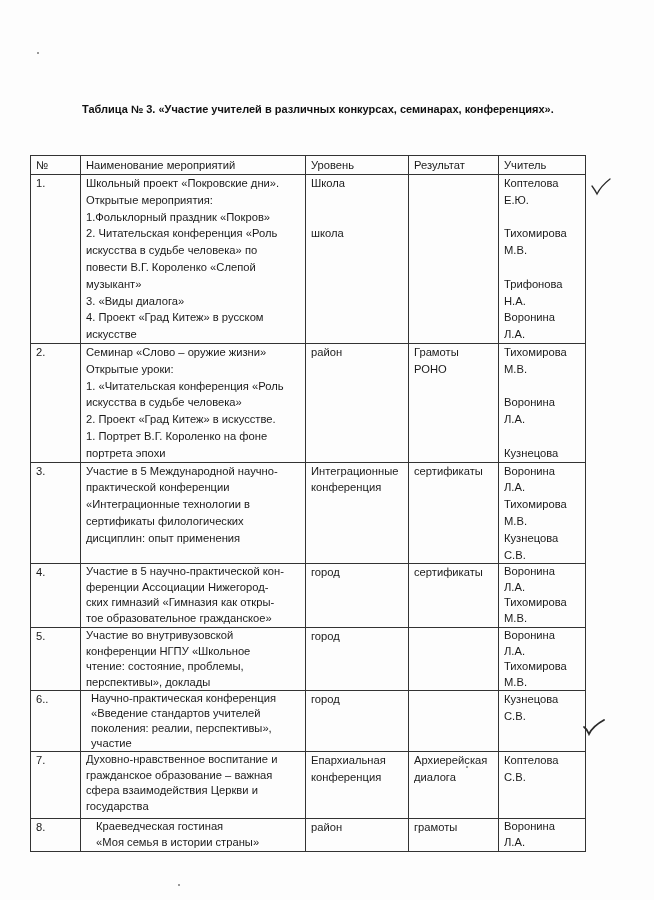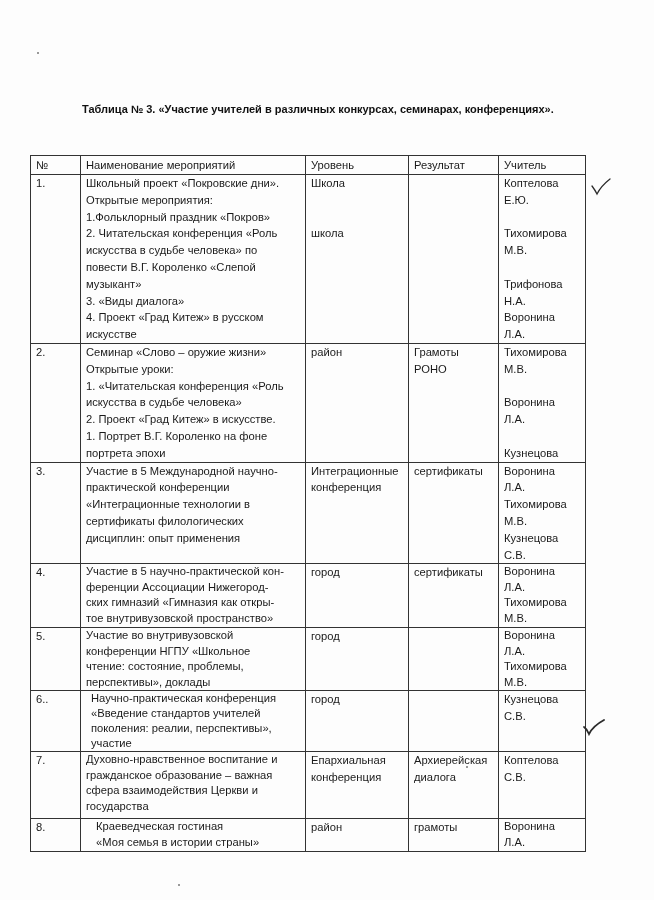--- a/index.html
+++ b/index.html
@@ -177,21 +177,21 @@
         <span class="line">С.В.</span>
       </td>
     </tr>
 
     <tr style="height:64px;">
       <td>4.</td>
       <td style="line-height:15.5px;">
         <span class="line">Участие в 5 научно-практической кон-</span>
         <span class="line">ференции Ассоциации Нижегород-</span>
         <span class="line">ских гимназий «Гимназия как откры-</span>
-        <span class="line">тое внутривузовской пространство»</span>
+        <span class="line">тое образовательное гражданское»</span>
       </td>
       <td>город</td>
       <td>сертификаты</td>
       <td style="line-height:15.5px;">
         <span class="line">Воронина</span>
         <span class="line">Л.А.</span>
         <span class="line">Тихомирова</span>
         <span class="line">М.В.</span>
       </td>
     </tr>

